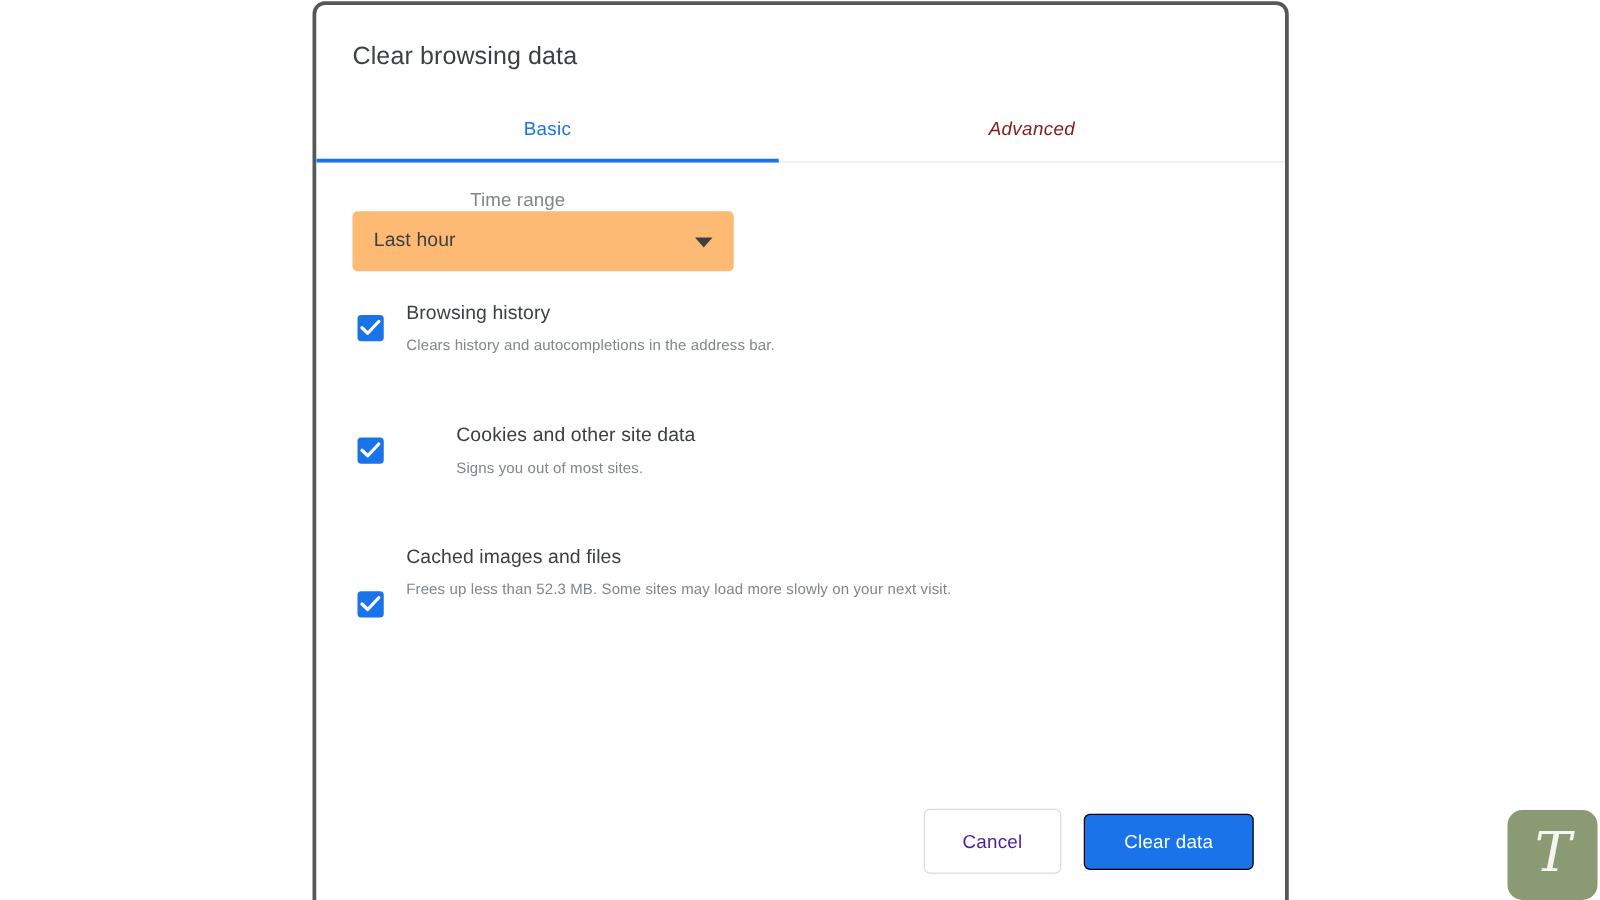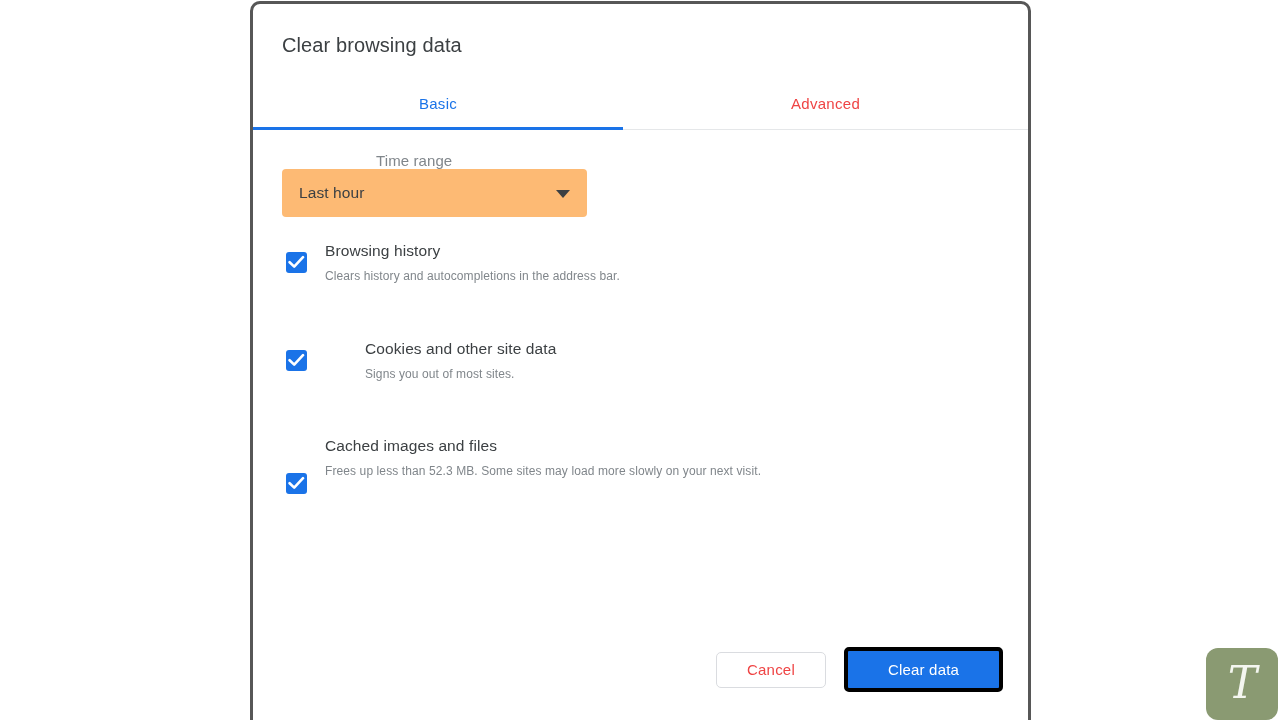--- a/index.html
+++ b/index.html
@@ -67,21 +67,22 @@
   }
   .tab.basic {
     left: 0;
     width: 370px;
     color: #1a73e8;
     font-weight: 500;
   }
   .tab.advanced {
     left: 370px;
     width: 405px;
-    color: #ef4444;
+    color: #7f1d1d;
+    font-style: italic;
   }
   .tab-divider {
     position: absolute;
     left: 0;
     top: 51px;
     width: 775px;
     height: 1px;
     background: #e5e7e9;
   }
   .tab-indicator {
@@ -202,31 +203,31 @@
     letter-spacing: .2px;
     border-radius: 5px;
     cursor: pointer;
     box-sizing: border-box;
     display: flex;
     align-items: center;
     justify-content: center;
   }
   .btn-cancel {
     width: 110px;
-    height: 36px;
+    height: 52px;
     background: #ffffff;
-    color: #ef4444;
+    color: #4c1d95;
     border: 1px solid #dadce0;
   }
   .btn-primary {
-    width: 159px;
+    width: 136px;
     height: 45px;
     background: #1a73e8;
     color: #ffffff;
-    border: 4px solid #000000;
+    border: 1px solid #000000;
   }
 
   
   #watermark {
     position: absolute;
     left: 1206px;
     top: 648px;
     width: 72px;
     height: 72px;
     background: #8a9a72;

